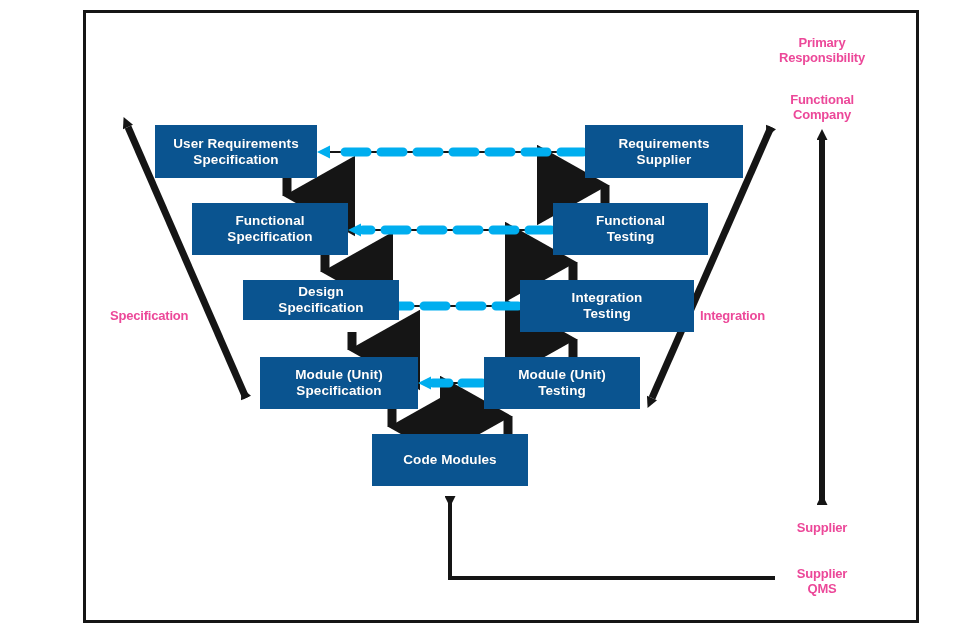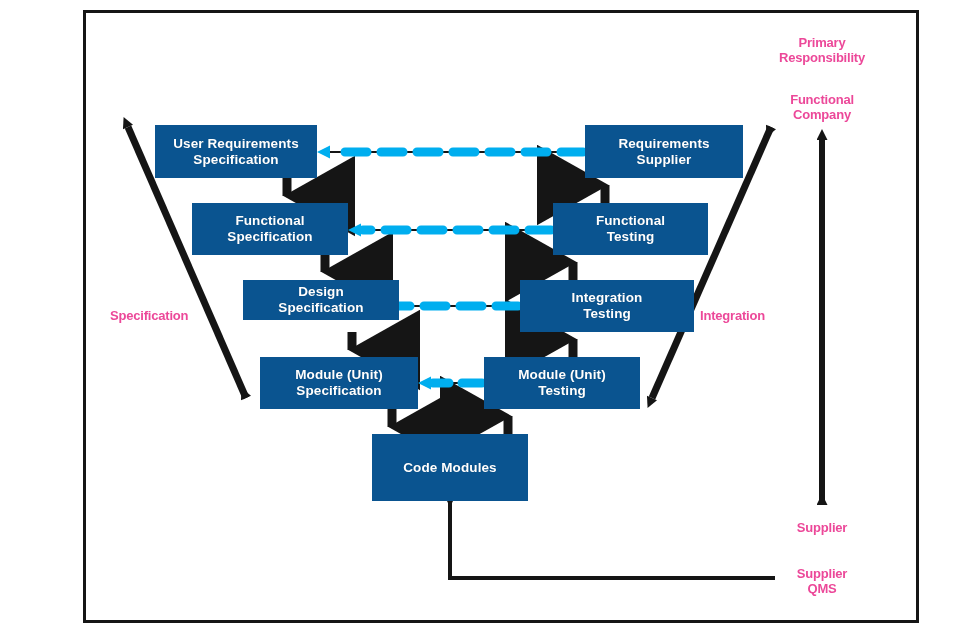--- a/index.html
+++ b/index.html
@@ -152,21 +152,21 @@
   <div class="node" style="left:227px; top:280px; width:156px; height:40px;margin-left:16px;">
     <span>Design
 Specification</span>
   </div>
 
   <div class="node" style="left:260px; top:357px; width:158px; height:52px;">
     <span>Module (Unit)
 Specification</span>
   </div>
 
-  <div class="node" style="left:372px; top:434px; width:156px; height:67px;">
+  <div class="node" style="left:372px; top:434px; width:156px; height:52px;">
     <span>Code Modules</span>
   </div>
 
   <div class="node" style="left:484px; top:357px; width:156px; height:52px;">
     <span>Module (Unit)
 Testing</span>
   </div>
 
   <div class="node" style="left:520px; top:280px; width:174px; height:52px;">
     <span>Integration

